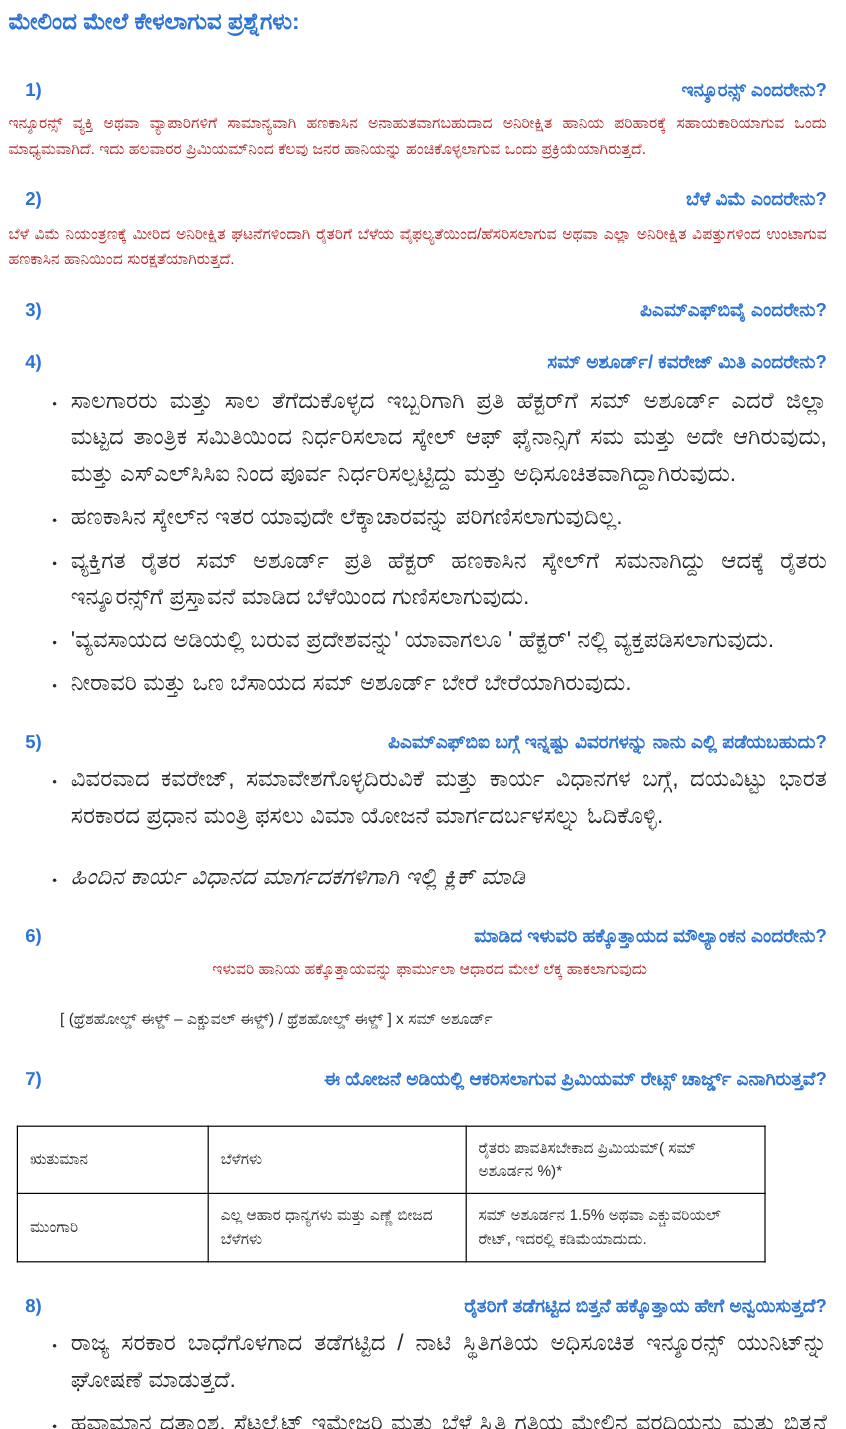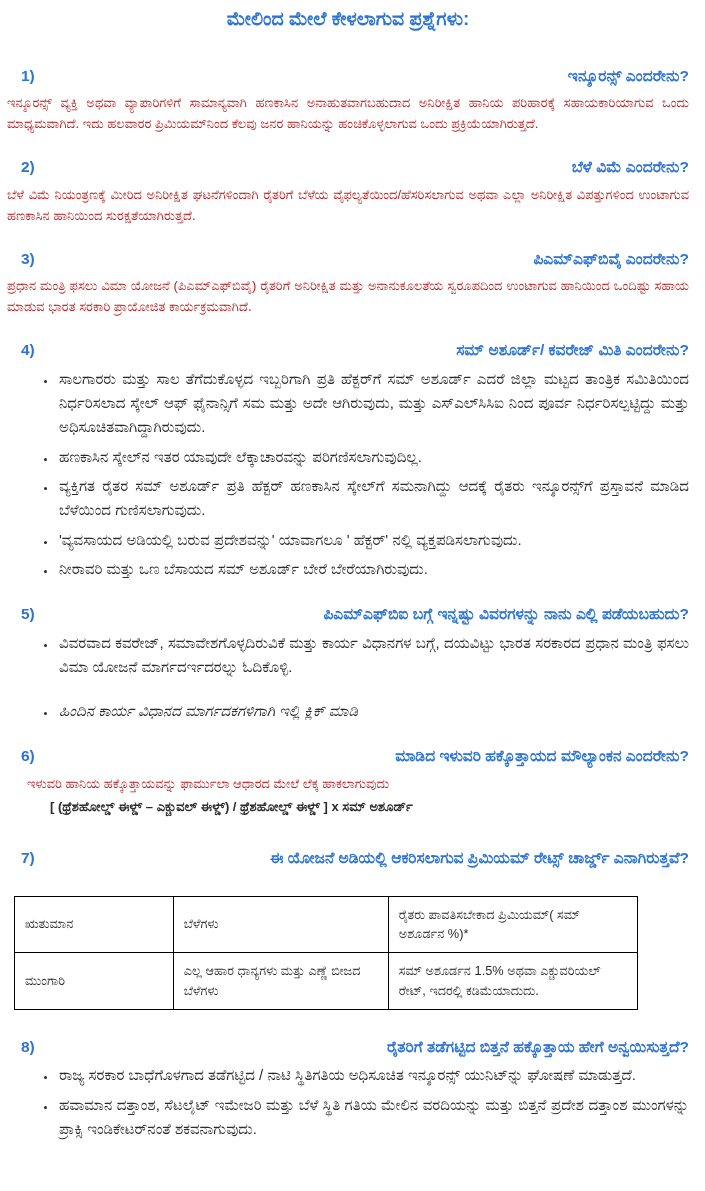--- a/index.html
+++ b/index.html
@@ -7,49 +7,49 @@
     width:705px;height:1191px;overflow:hidden;
     background:#ffffff;
     font-family:"Liberation Sans","DejaVu Sans",sans-serif;
     color:#2b2b2b;
     -webkit-font-smoothing:antialiased;
   }
   .doc{box-sizing:border-box;width:705px;padding:6px 16px 0 7px;}
 
   .page-title{
     font-size:19px;font-weight:700;color:#2d74d4;
-    margin:0 0 0 0;line-height:1.4;text-align:center;
+    margin:0 0 0 0;line-height:1.4;
   }
 
   section.qa{margin-top:22px;}
   section.qa.first{margin-top:32px;}
 
   h2.qhead{
     display:flex;align-items:baseline;
     font-size:15.5px;font-weight:700;color:#2d74d4;
     margin:0 0 5px 14px;line-height:1.45;
   }
   h2.qhead .qnum{flex:0 0 30px;}
   h2.qhead .qtext{flex:1;text-align:right;}
 
   p.answer{
     margin:0;font-size:13px;line-height:1.62;
     text-align:justify;color:#b91c1c;
   }
-  p.answer.indented{margin-left:20px;text-align:left;}
+  p.answer.indented{margin-left:20px;text-align:center;}
   p.formula{
-    margin:2px 0 0 43px;font-size:13px;line-height:1.62;color:#2b2b2b;font-weight:bold;
+    margin:20px 0 0 43px;font-size:13px;line-height:1.62;color:#2b2b2b;
   }
 
   ul.bullets{
     margin:2px 0 0 0;padding:0 0 0 50px;
     list-style:disc outside;
   }
   ul.bullets li{
-    font-size:15px;line-height:1.62;text-align:justify;
+    font-size:19px;line-height:1.62;text-align:justify;
     margin-bottom:5px;padding-left:2px;color:#2b2b2b;
   }
   ul.bullets li.gap-top{margin-top:20px;font-style:italic;}
   ul.bullets li::marker{font-size:11px;color:#2b2b2b;}
 
   table.premium-table{
     border-collapse:collapse;
     margin:26px 0 0 7px;width:624px;
     table-layout:fixed;
   }
@@ -87,21 +87,20 @@
       <span class="qtext">ಬೆಳೆ ವಿಮೆ ಎಂದರೇನು?</span>
     </h2>
     <p class="answer">ಬೆಳೆ ವಿಮೆ ನಿಯಂತ್ರಣಕ್ಕೆ ಮೀರಿದ ಅನಿರೀಕ್ಷಿತ ಘಟನೆಗಳಿಂದಾಗಿ ರೈತರಿಗೆ ಬೆಳೆಯ ವೈಫಲ್ಯತೆಯಿಂದ/ಹೆಸರಿಸಲಾಗುವ ಅಥವಾ ಎಲ್ಲಾ ಅನಿರೀಕ್ಷಿತ ವಿಪತ್ತುಗಳಿಂದ ಉಂಟಾಗುವ ಹಣಕಾಸಿನ ಹಾನಿಯಿಂದ ಸುರಕ್ಷತೆಯಾಗಿರುತ್ತದೆ.</p>
   </section>
 
   <section class="qa">
     <h2 class="qhead">
       <span class="qnum">3)</span>
       <span class="qtext">ಪಿಎಮ್‌ಎಫ್‌ಬಿವೈ ಎಂದರೇನು?</span>
     </h2>
-    <p class="answer">ಪ್ರಧಾನ ಮಂತ್ರಿ ಫಸಲು ವಿಮಾ ಯೋಜನೆ (ಪಿಎಮ್‌ಎಫ್‌ಬಿವೈ) ರೈತರಿಗೆ ಅನಿರೀಕ್ಷಿತ ಮತ್ತು ಅನಾನುಕೂಲತೆಯ ಸ್ವರೂಪದಿಂದ ಉಂಟಾಗುವ ಹಾನಿಯಿಂದ ಒಂದಿಷ್ಟು ಸಹಾಯ ಮಾಡುವ ಭಾರತ ಸರಕಾರಿ ಪ್ರಾಯೋಜಿತ ಕಾರ್ಯಕ್ರಮವಾಗಿದೆ.</p>
   </section>
 
   <section class="qa">
     <h2 class="qhead">
       <span class="qnum">4)</span>
       <span class="qtext">ಸಮ್ ಅಶೂರ್ಡ್/ ಕವರೇಜ್ ಮಿತಿ ಎಂದರೇನು?</span>
     </h2>
     <ul class="bullets">
       <li>ಸಾಲಗಾರರು ಮತ್ತು ಸಾಲ ತೆಗೆದುಕೊಳ್ಳದ ಇಬ್ಬರಿಗಾಗಿ ಪ್ರತಿ ಹೆಕ್ಟರ್‌ಗೆ ಸಮ್ ಅಶೂರ್ಡ್ ಎದರೆ ಜಿಲ್ಲಾ ಮಟ್ಟದ ತಾಂತ್ರಿಕ ಸಮಿತಿಯಿಂದ ನಿರ್ಧರಿಸಲಾದ ಸ್ಕೇಲ್ ಆಫ್ ಫೈನಾನ್ಸಿಗೆ ಸಮ ಮತ್ತು ಅದೇ ಆಗಿರುವುದು, ಮತ್ತು ಎಸ್‌ಎಲ್‌ಸಿಸಿಐ ನಿಂದ ಪೂರ್ವ ನಿರ್ಧರಿಸಲ್ಪಟ್ಟಿದ್ದು ಮತ್ತು ಅಧಿಸೂಚಿತವಾಗಿದ್ದಾಗಿರುವುದು.</li>
       <li>ಹಣಕಾಸಿನ ಸ್ಕೇಲ್‌ನ ಇತರ ಯಾವುದೇ ಲೆಕ್ಕಾಚಾರವನ್ನು ಪರಿಗಣಿಸಲಾಗುವುದಿಲ್ಲ.</li>
@@ -110,21 +109,21 @@
       <li>ನೀರಾವರಿ ಮತ್ತು ಒಣ ಬೆಸಾಯದ ಸಮ್ ಅಶೂರ್ಡ್ ಬೇರೆ ಬೇರೆಯಾಗಿರುವುದು.</li>
     </ul>
   </section>
 
   <section class="qa">
     <h2 class="qhead">
       <span class="qnum">5)</span>
       <span class="qtext">ಪಿಎಮ್‌ಎಫ್‌ಬಿಐ ಬಗ್ಗೆ ಇನ್ನಷ್ಟು ವಿವರಗಳನ್ನು ನಾನು ಎಲ್ಲಿ ಪಡೆಯಬಹುದು?</span>
     </h2>
     <ul class="bullets">
-      <li>ವಿವರವಾದ ಕವರೇಜ್, ಸಮಾವೇಶಗೊಳ್ಳದಿರುವಿಕೆ ಮತ್ತು ಕಾರ್ಯ ವಿಧಾನಗಳ ಬಗ್ಗೆ, ದಯವಿಟ್ಟು ಭಾರತ ಸರಕಾರದ ಪ್ರಧಾನ ಮಂತ್ರಿ ಫಸಲು ವಿಮಾ ಯೋಜನೆ ಮಾರ್ಗದರ್ಇದರಲ್ನು ಓದಿಕೊಳ್ಳಿ.</li>
+      <li>ವಿವರವಾದ ಕವರೇಜ್, ಸಮಾವೇಶಗೊಳ್ಳದಿರುವಿಕೆ ಮತ್ತು ಕಾರ್ಯ ವಿಧಾನಗಳ ಬಗ್ಗೆ, ದಯವಿಟ್ಟು ಭಾರತ ಸರಕಾರದ ಪ್ರಧಾನ ಮಂತ್ರಿ ಫಸಲು ವಿಮಾ ಯೋಜನೆ ಮಾರ್ಗದರ್ಬಳಸಲ್ನು ಓದಿಕೊಳ್ಳಿ.</li>
       <li class="gap-top">ಹಿಂದಿನ ಕಾರ್ಯ ವಿಧಾನದ ಮಾರ್ಗದಕಗಳಿಗಾಗಿ ಇಲ್ಲಿ ಕ್ಲಿಕ್ ಮಾಡಿ</li>
     </ul>
   </section>
 
   <section class="qa">
     <h2 class="qhead">
       <span class="qnum">6)</span>
       <span class="qtext">ಮಾಡಿದ ಇಳುವರಿ ಹಕ್ಕೊತ್ತಾಯದ ಮೌಲ್ಯಾಂಕನ ಎಂದರೇನು?</span>
     </h2>
     <p class="answer indented">ಇಳುವರಿ ಹಾನಿಯ ಹಕ್ಕೊತ್ತಾಯವನ್ನು ಫಾರ್ಮುಲಾ ಆಧಾರದ ಮೇಲೆ ಲೆಕ್ಕ ಹಾಕಲಾಗುವುದು</p>

